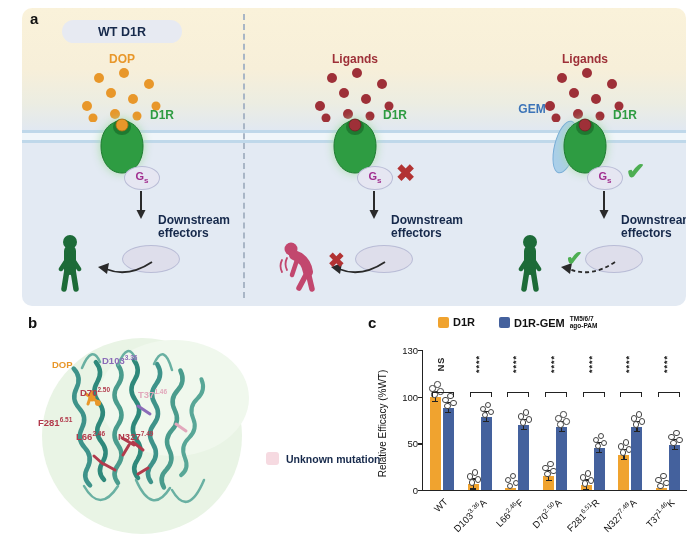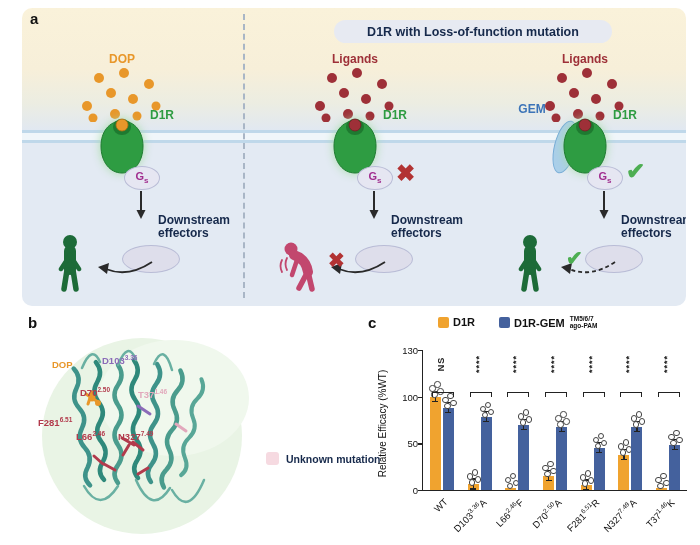--- a/index.html
+++ b/index.html
@@ -69,21 +69,21 @@
 
 <div class="canvas">
 
   <div class="panelA">
     <div class="pa-bgtop"></div>
     <div class="pa-membrane"></div>
     <div class="pa-bgbot"></div>
     <div class="pa-divider"></div>
     <div class="panel-letter" style="left:8px;top:2px;">a</div>
 
-    <div class="pill" style="left:312px;top:12px;width:278px;height:23px;">D1R with Loss-of-function mutation</div>
+    <div class="pill" style="left:40px;top:12px;width:120px;height:23px;">WT D1R</div>
 
     <div class="alabel" style="left:60px;top:44px;width:80px;color:var(--dop-orange);">DOP</div>
     <svg class="abs dots dots-orange" style="left:55px;top:58px;z-index:2;" width="90" height="56" viewBox="0 0 90 56">
       <circle cx="10" cy="40" r="5"></circle>
         <circle cx="22" cy="12" r="5"></circle>
         <circle cx="34" cy="27" r="5"></circle>
         <circle cx="47" cy="7" r="5"></circle>
         <circle cx="56" cy="33" r="5"></circle>
         <circle cx="16" cy="52" r="4.5"></circle>
         <circle cx="38" cy="48" r="5"></circle>

